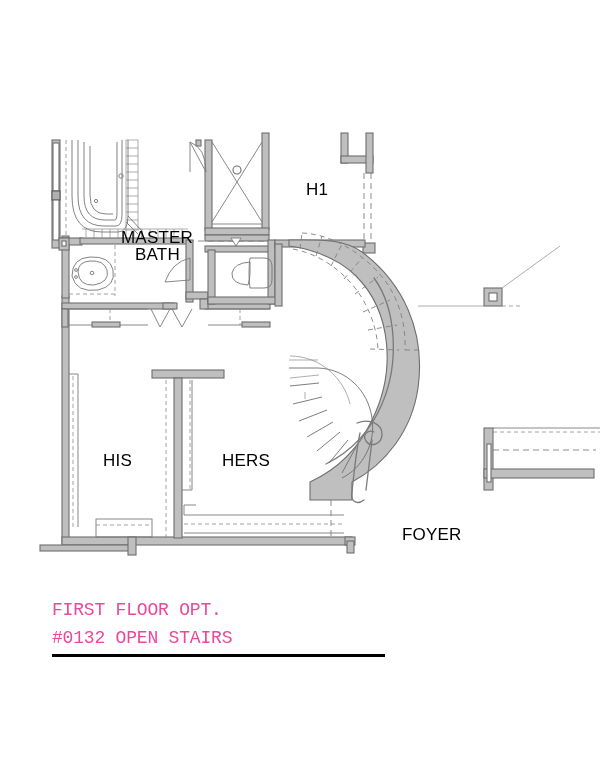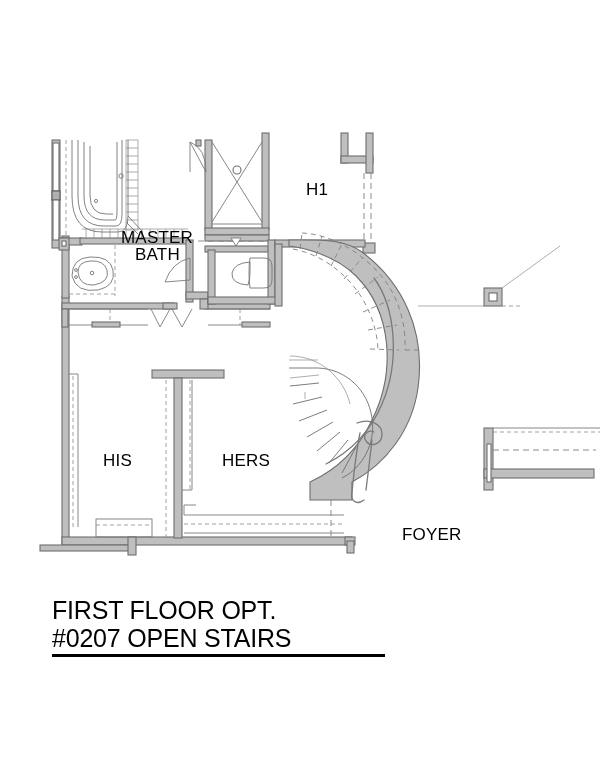--- a/index.html
+++ b/index.html
@@ -52,24 +52,24 @@
   }
 
   
   #title-block {
     position: absolute;
     left: 52px;
     top: 596px;
     width: 400px;
   }
   .title-line {
-    font-family: Liberation Sans, sans-serif;
-    font-size: 25px;
+    font-family: Liberation Mono, monospace;
+    font-size: 18px;
     line-height: 28px;
-    color: #000000;
+    color: #ec4899;
     white-space: nowrap;
     letter-spacing: -0.2px;
   }
   #title-underline {
     width: 333px;
     height: 3px;
     background: #000000;
     margin-top: 2px;
   }
 </style>
@@ -390,17 +390,17 @@
 
       <text class="room-label" x="222" y="466">HERS</text>
 
       <text class="room-label" x="402" y="540">FOYER</text>
     </g>
 
   </svg>
 
   <div id="title-block">
     <div class="title-line">FIRST FLOOR OPT.</div>
-    <div class="title-line">#0207 OPEN STAIRS</div>
+    <div class="title-line">#0132 OPEN STAIRS</div>
     <div id="title-underline"></div>
   </div>
 
 </div>
 
 </body></html>

